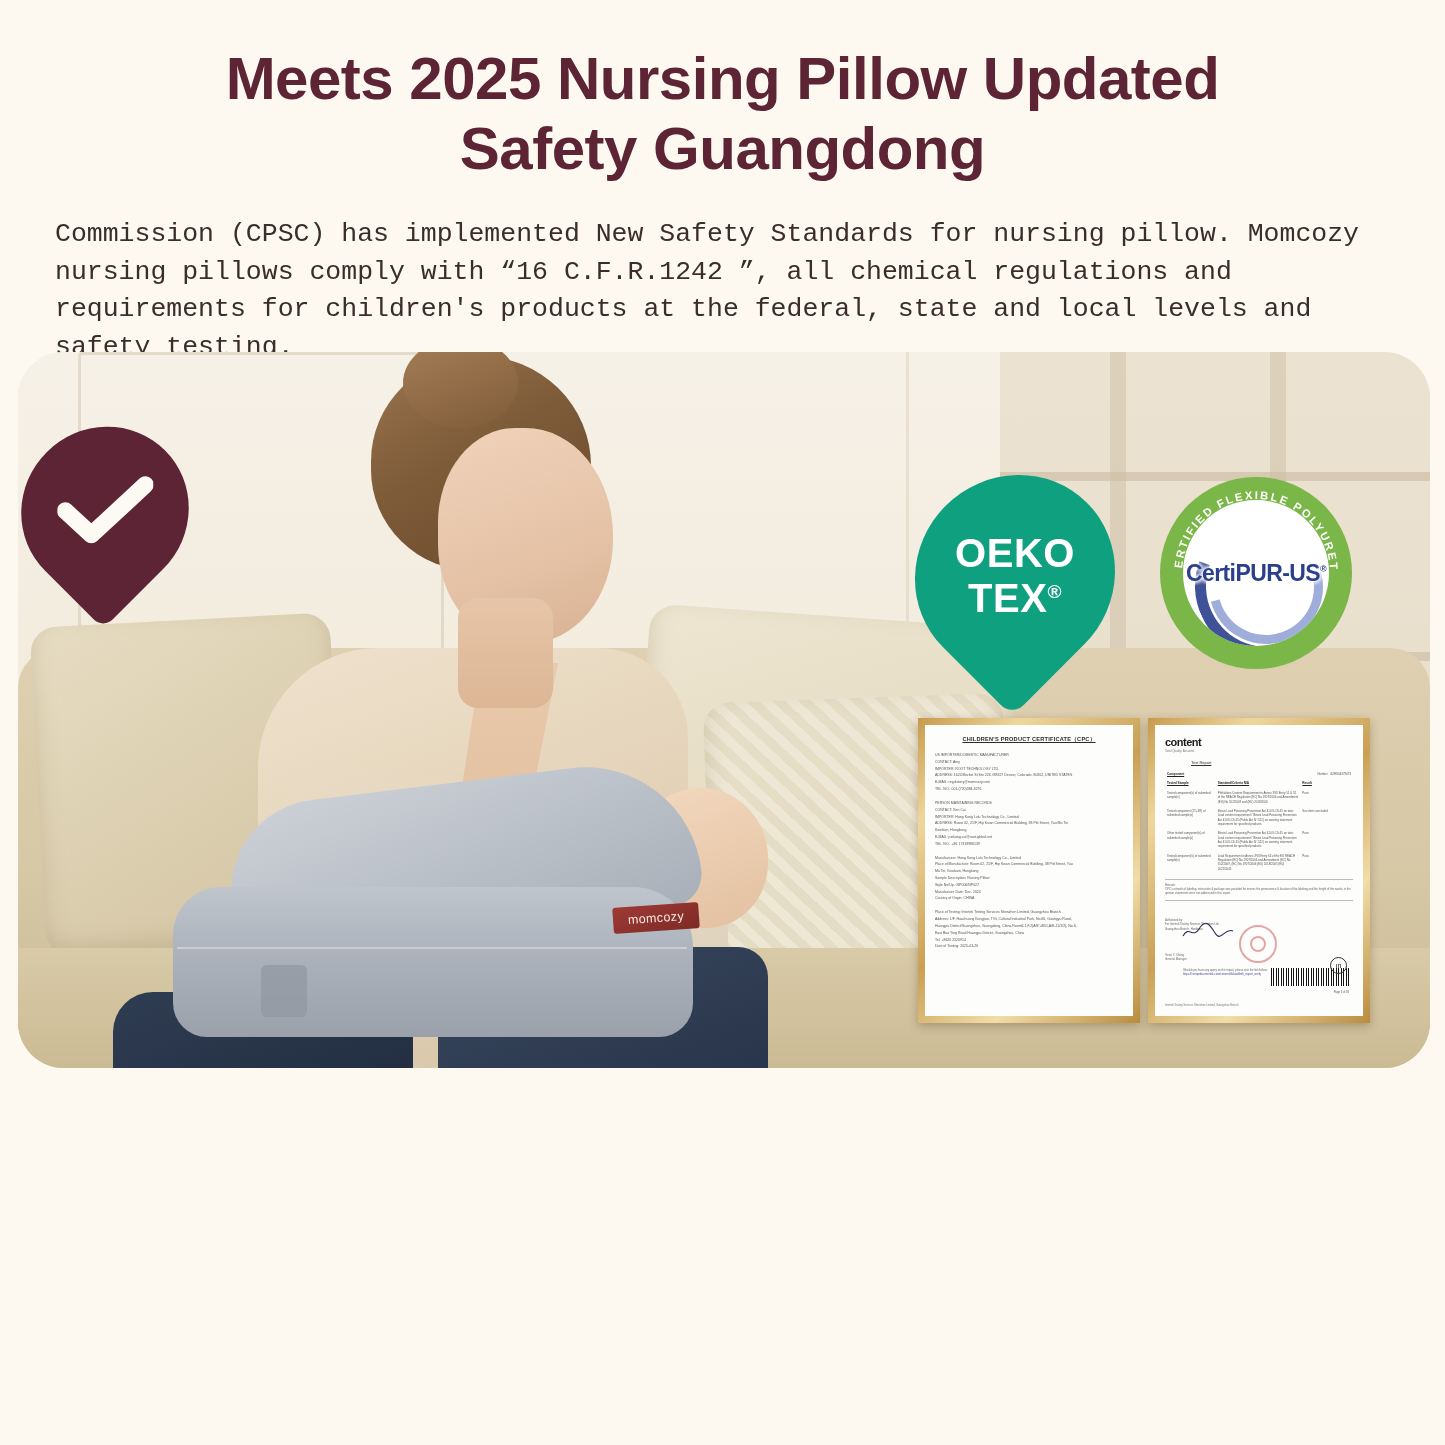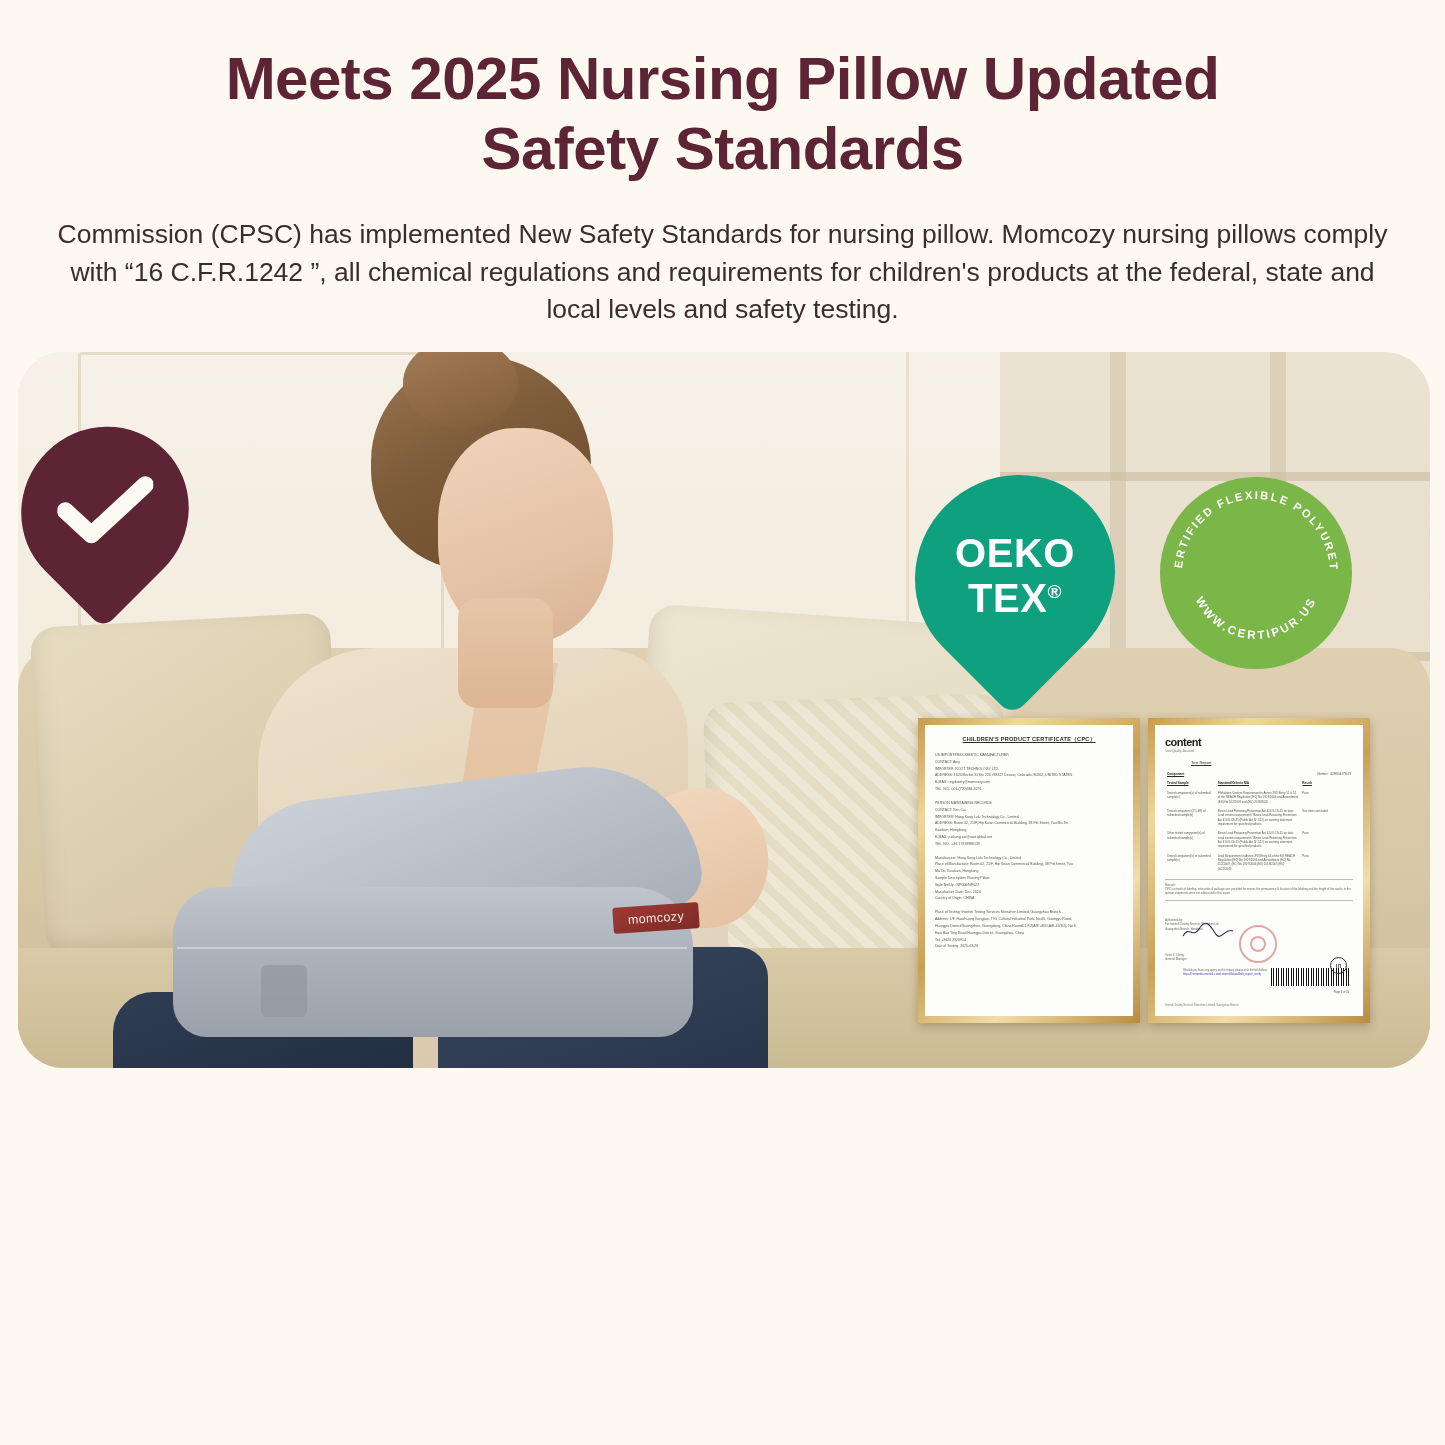--- a/index.html
+++ b/index.html
@@ -14,22 +14,22 @@
   
   .headline{
     position:absolute;left:0;top:44px;width:1445px;
     text-align:center;color:#5c2434;
     font-size:60px;font-weight:bold;line-height:1.17;
     letter-spacing:-0.5px;
   }
   .headline .l2{display:block;}
   .subcopy{
     position:absolute;left:55px;top:216px;width:1335px;
-    text-align:center;color:#3b2d2a;
-    font-size:26.5px;line-height:1.42;
+    text-align:left;color:#3b2d2a;
+    font-size:26.5px;line-height:1.42;font-family:Liberation Mono, monospace;
   }
 
   
   .photo{
     position:absolute;left:18px;top:352px;width:1412px;height:716px;
     border-radius:46px;overflow:hidden;
     background:#efe7da;
   }
   
   .wall{
@@ -308,21 +308,21 @@
     font-size:25px;color:#3b2d2a;
   }
 </style>
 </head>
 <body>
 
 <div class="page">
 
   <div class="headline">
     <span>Meets 2025 Nursing Pillow Updated</span>
-    <span class="l2">Safety Standards</span>
+    <span class="l2">Safety Guangdong</span>
   </div>
 
   <div class="subcopy">Commission (CPSC) has implemented New Safety Standards for nursing pillow. Momcozy nursing pillows comply with “16 C.F.R.1242 ”, all chemical regulations and requirements for children's products at the federal, state and local levels and safety testing.</div>
 
   <div class="photo">
     <div class="wall"></div>
     <div class="wall-panel"></div>
     <div class="wall-panel2"></div>
 
     <div class="shelf">
@@ -384,20 +384,25 @@
 
   <div class="certipur">
     <svg class="ring-text" viewBox="0 0 192 192">
       <defs>
         <path id="arcTop" d="M 22,96 A 74,74 0 0 1 170,96" fill="none"></path>
         <path id="arcBot" d="M 30,96 A 66,66 0 0 0 162,96" fill="none"></path>
       </defs>
       <text><textPath href="#arcTop" startOffset="50%" text-anchor="middle">CONTAINS CERTIFIED FLEXIBLE POLYURETHANE FOAM</textPath></text>
       <text class="bot"><textPath href="#arcBot" startOffset="50%" text-anchor="middle">WWW.CERTIPUR.US</textPath></text>
     </svg>
+    <div class="certipur-core">
+      <div class="swoosh"></div>
+      <div class="swoosh2"></div>
+      <div class="certipur-word"><span>CertiPUR-US</span><sup>®</sup></div>
+    </div>
   </div>
 
   <div class="cert left">
     <div class="cert-paper">
       <div class="cert-title">CHILDREN'S PRODUCT CERTIFICATE（CPC）</div>
       <div class="cert-line">US IMPORTER/DOMESTIC MANUFACTURER</div>
       <div class="cert-line">CONTACT: Amy</div>
       <div class="cert-line">IMPORTER: ROOT TECHNOLOGY LTD.</div>
       <div class="cert-line">ADDRESS: 1624 Market St Ste 226 #88327 Denver, Colorado, 80202, UNITED STATES</div>
       <div class="cert-line">E-MAIL: regulatory@momcozy.com</div>

